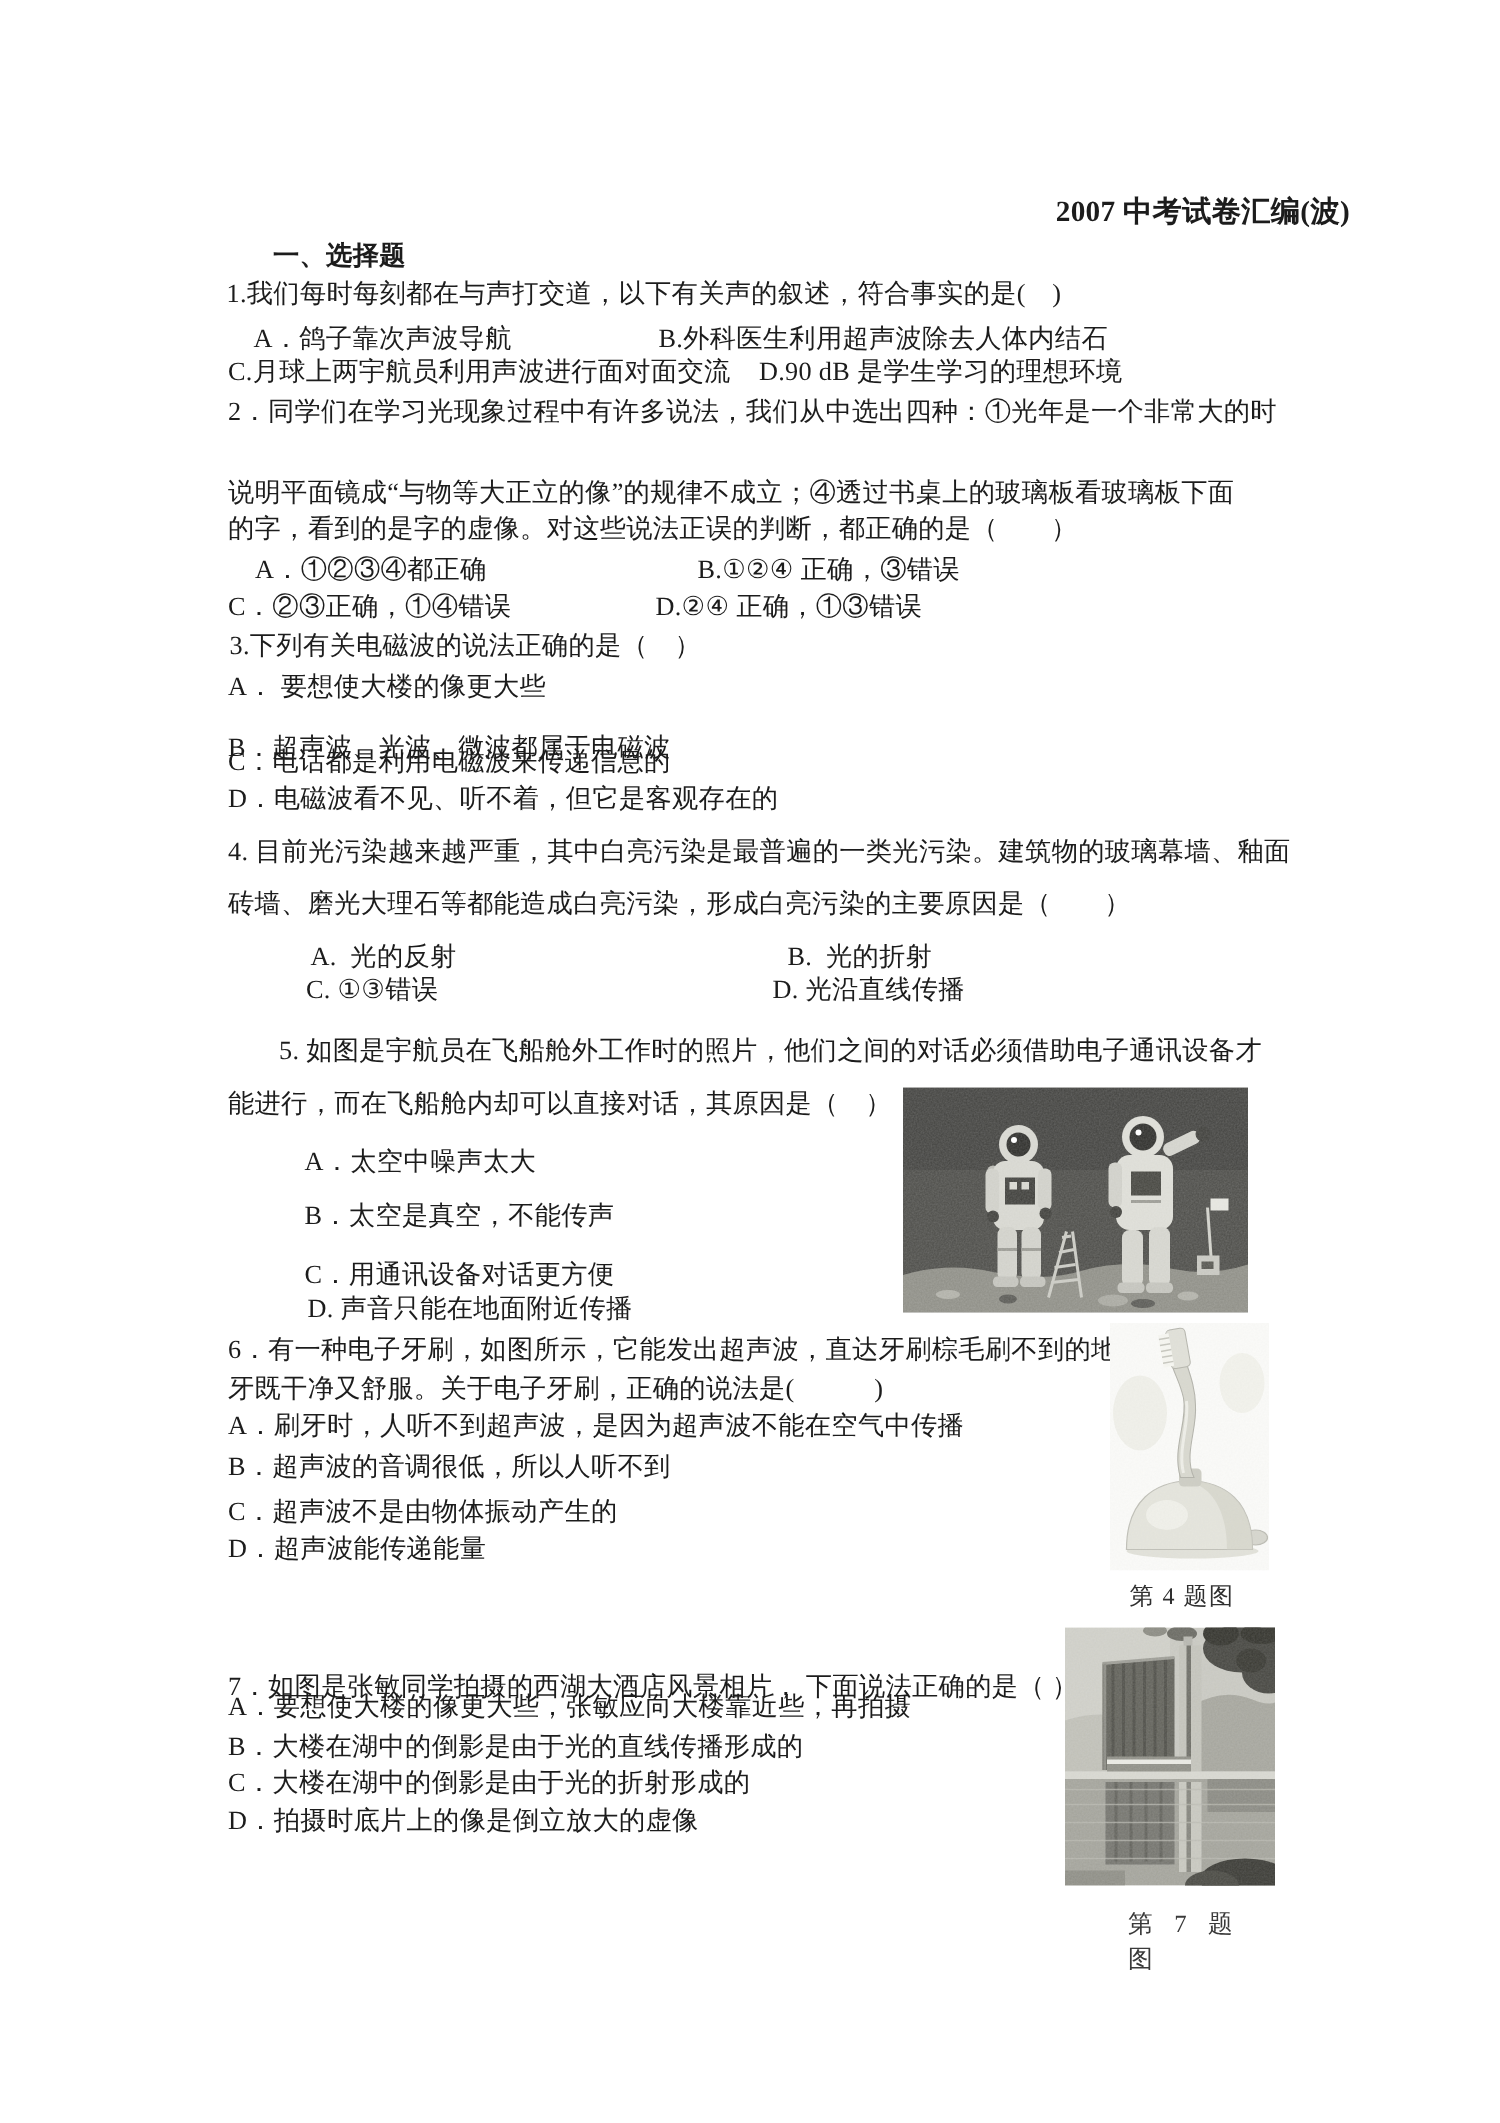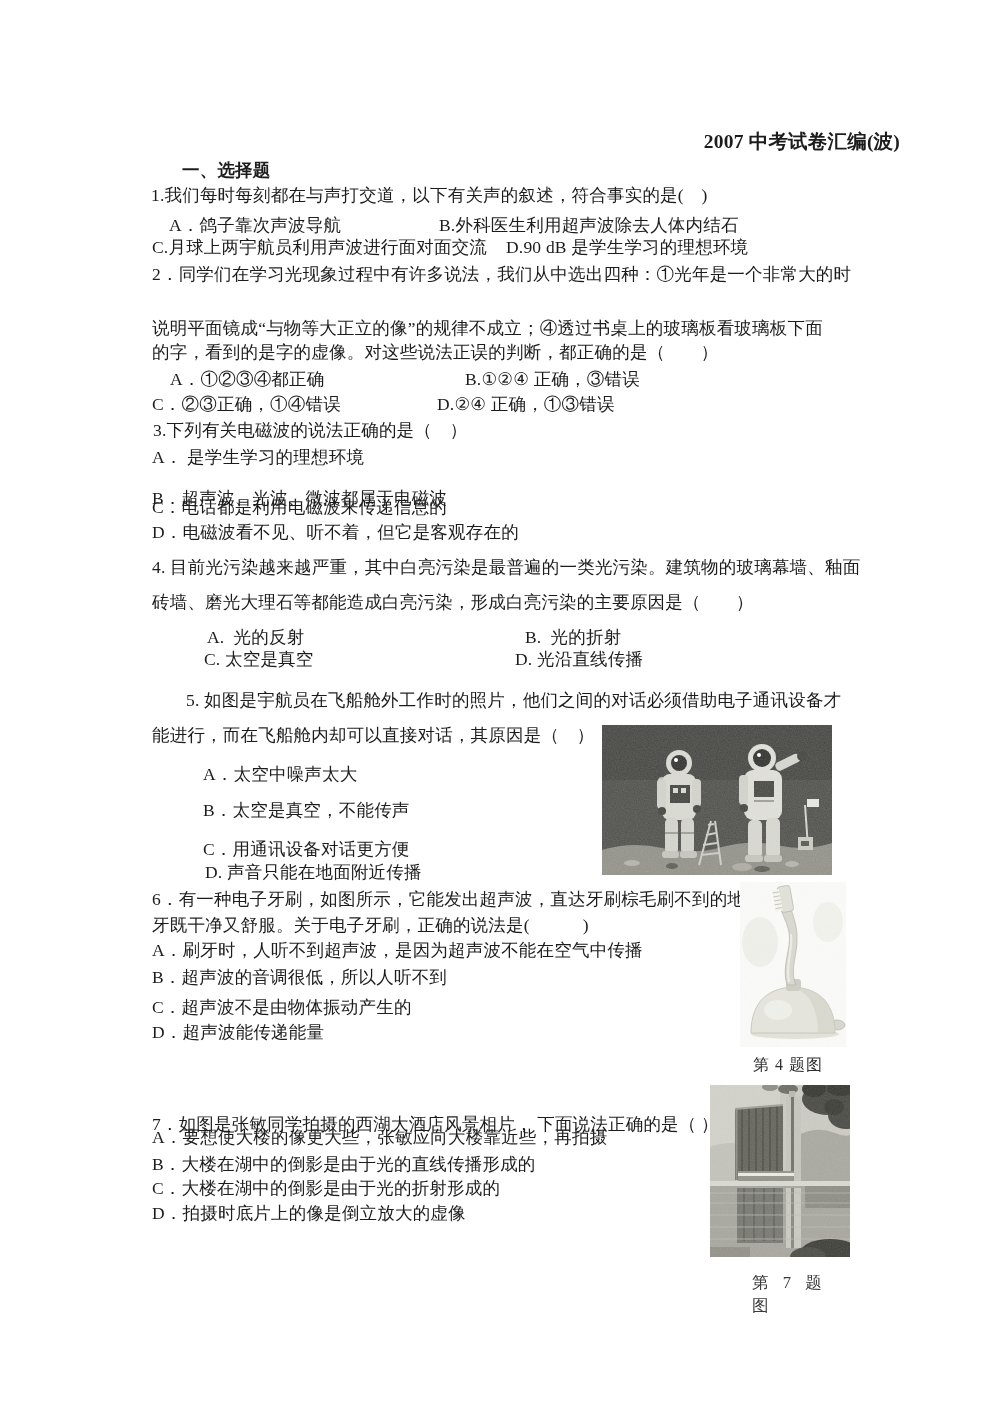--- a/index.html
+++ b/index.html
@@ -35,30 +35,30 @@
 
   <div class="t" style="left:152px;top:264px;">2．同学们在学习光现象过程中有许多说法，我们从中选出四种：①光年是一个非常大的时</div>
   <div class="t" style="left:152px;top:318px;">说明平面镜成“与物等大正立的像”的规律不成立；④透过书桌上的玻璃板看玻璃板下面</div>
   <div class="t" style="left:152px;top:342px;">的字，看到的是字的虚像。对这些说法正误的判断，都正确的是（　　）</div>
   <div class="t" style="left:170px;top:369px;">A．①②③④都正确</div>
   <div class="t" style="left:465px;top:369px;">B.①②④ 正确，③错误</div>
   <div class="t" style="left:152px;top:394px;">C．②③正确，①④错误</div>
   <div class="t" style="left:437px;top:394px;">D.②④ 正确，①③错误</div>
 
   <div class="t" style="left:153px;top:420px;">3.下列有关电磁波的说法正确的是（　）</div>
-  <div class="t" style="left:152px;top:447px;">A． 是学生学习的理想环境</div>
+  <div class="t" style="left:152px;top:447px;">A． 要想使大楼的像更大些</div>
   <div class="t" style="left:152px;top:472px;margin-top:16px;">B．超声波、光波、微波都属于电磁波</div>
   <div class="t" style="left:152px;top:497px;">C．电话都是利用电磁波来传递信息的</div>
   <div class="t" style="left:152px;top:522px;">D．电磁波看不见、听不着，但它是客观存在的</div>
 
   <div class="t" style="left:152px;top:557px;">4. 目前光污染越来越严重，其中白亮污染是最普遍的一类光污染。建筑物的玻璃幕墙、釉面</div>
   <div class="t" style="left:152px;top:592px;text-align:center;">砖墙、磨光大理石等都能造成白亮污染，形成白亮污染的主要原因是（　　）</div>
   <div class="t" style="left:207px;top:627px;">A.  光的反射</div>
   <div class="t" style="left:525px;top:627px;">B.  光的折射</div>
-  <div class="t" style="left:204px;top:649px;">C. 太空是真空</div>
+  <div class="t" style="left:204px;top:649px;">C. ①③错误</div>
   <div class="t" style="left:515px;top:649px;">D. 光沿直线传播</div>
 
   <div class="t" style="left:186px;top:690px;">5. 如图是宇航员在飞船舱外工作时的照片，他们之间的对话必须借助电子通讯设备才</div>
   <div class="t" style="left:152px;top:725px;">能进行，而在飞船舱内却可以直接对话，其原因是（　）</div>
   <div class="t" style="left:203px;top:764px;">A．太空中噪声太大</div>
   <div class="t" style="left:203px;top:800px;">B．太空是真空，不能传声</div>
   <div class="t" style="left:203px;top:839px;">C．用通讯设备对话更方便</div>
   <div class="t" style="left:205px;top:862px;">D. 声音只能在地面附近传播</div>
 
   <div class="fig" style="left:602px;top:725px;">

